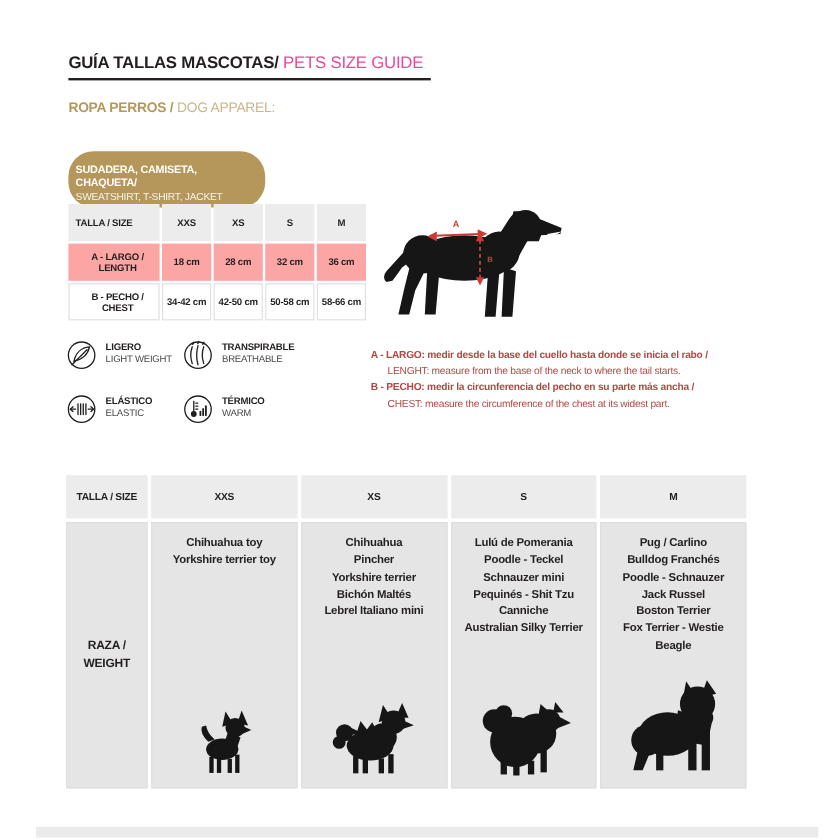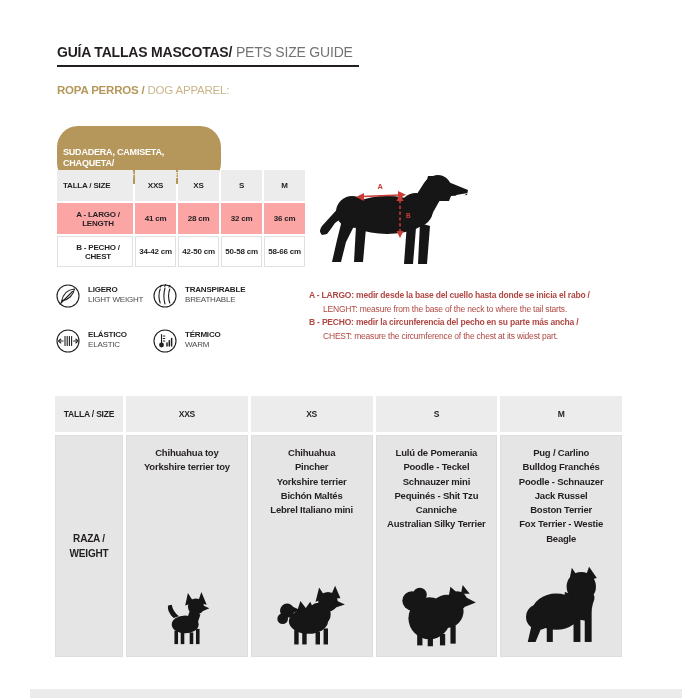--- a/index.html
+++ b/index.html
@@ -3,27 +3,27 @@
 <meta charset="utf-8">
 <style>
   html,body{margin:0;padding:0;background:#fff;}
   .page{position:relative;width:700px;height:700px;background:#fff;overflow:hidden;
         font-family:"Liberation Sans","DejaVu Sans",sans-serif;color:#231f20;letter-spacing:-0.2px;}
 
   
   .title{position:absolute;left:57px;top:44px;font-size:14px;border-bottom:2px solid #231f20;
          padding:0 6px 5px 0;white-space:nowrap;}
   .title .t-bold{font-weight:700;}
-  .title .t-light{font-weight:400;color:#737373;}
+  .title .t-light{font-weight:400;color:#ec4899;}
   .subtitle{position:absolute;left:57px;top:84px;font-size:11.5px;white-space:nowrap;}
   .subtitle .s-bold{font-weight:700;color:#b5975c;}
   .subtitle .s-light{font-weight:400;color:#c9b58a;}
 
   .product-box{position:absolute;left:57px;top:126px;width:152px;background:#b5975c;color:#fff;
-               padding:21px 6px 4px 6px;line-height:1.25;border-radius:21px;}
+               padding:10px 6px 4px 6px;line-height:1.25;border-radius:21px;}
   .product-box .p1{font-size:9px;font-weight:700;}
   .product-box .p2{font-size:8.5px;font-weight:400;opacity:.88;}
 
   
   .size-table{position:absolute;left:57px;top:170px;display:grid;
               grid-template-columns:76px 41px 41px 41px 41px;grid-auto-rows:31px;gap:2px;
               font-size:8px;font-weight:700;}
   .size-table .cell{display:flex;align-items:center;justify-content:center;text-align:center;}
   .size-table .lbl{justify-content:flex-start;padding-left:6px;}
   .size-table .r0{background:#ececec;}
@@ -79,21 +79,21 @@
   </div>
 
   <div class="size-table">
     <div class="cell r0 lbl">TALLA /  SIZE</div>
     <div class="cell r0">XXS</div>
     <div class="cell r0">XS</div>
     <div class="cell r0">S</div>
     <div class="cell r0">M</div>
 
     <div class="cell r1 lbl">A - LARGO / LENGTH</div>
-    <div class="cell r1">41 cm</div>
+    <div class="cell r1">18 cm</div>
     <div class="cell r1">28 cm</div>
     <div class="cell r1">32 cm</div>
     <div class="cell r1">36 cm</div>
 
     <div class="cell r2 lbl">B - PECHO / CHEST</div>
     <div class="cell r2">34-42 cm</div>
     <div class="cell r2">42-50 cm</div>
     <div class="cell r2">50-58 cm</div>
     <div class="cell r2">58-66 cm</div>
   </div>

